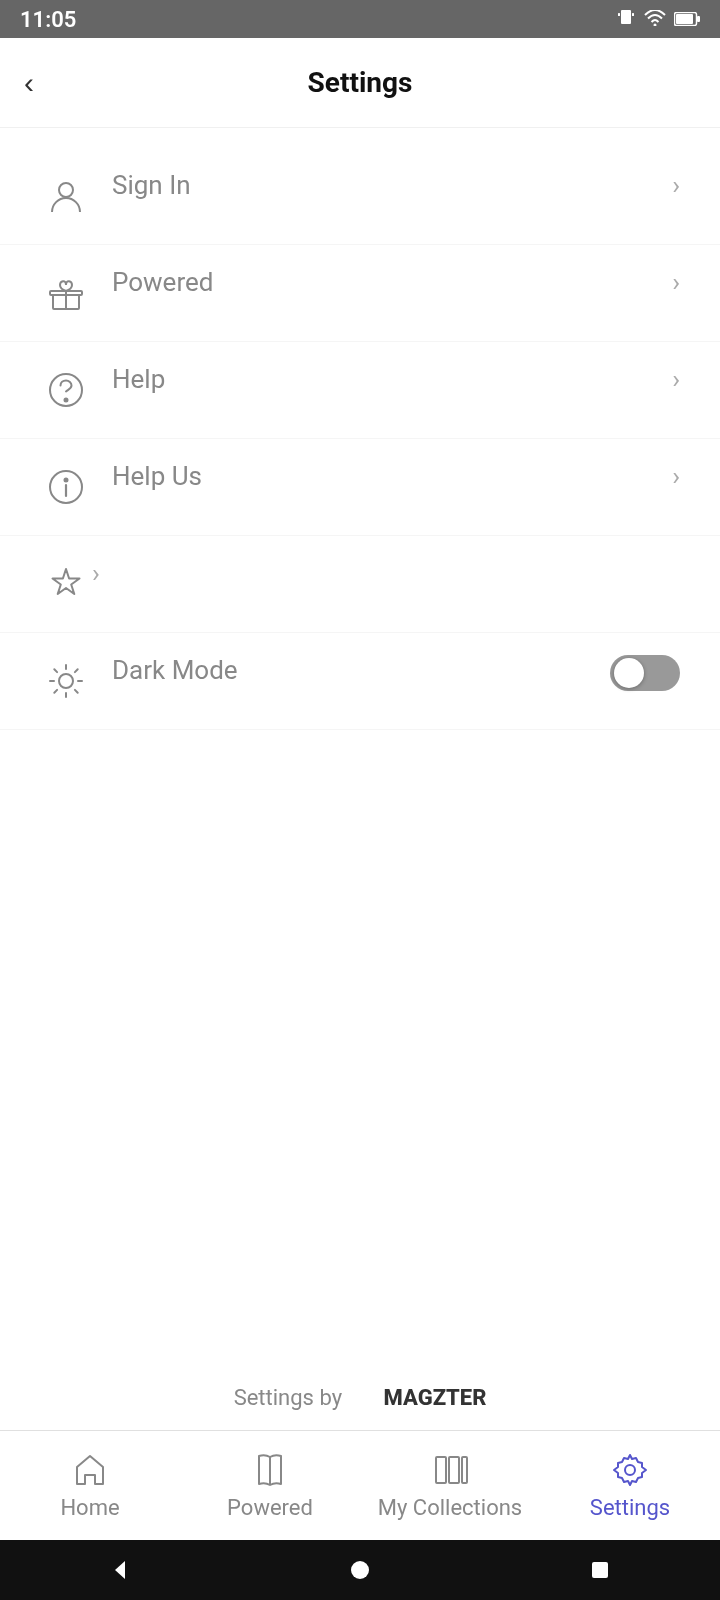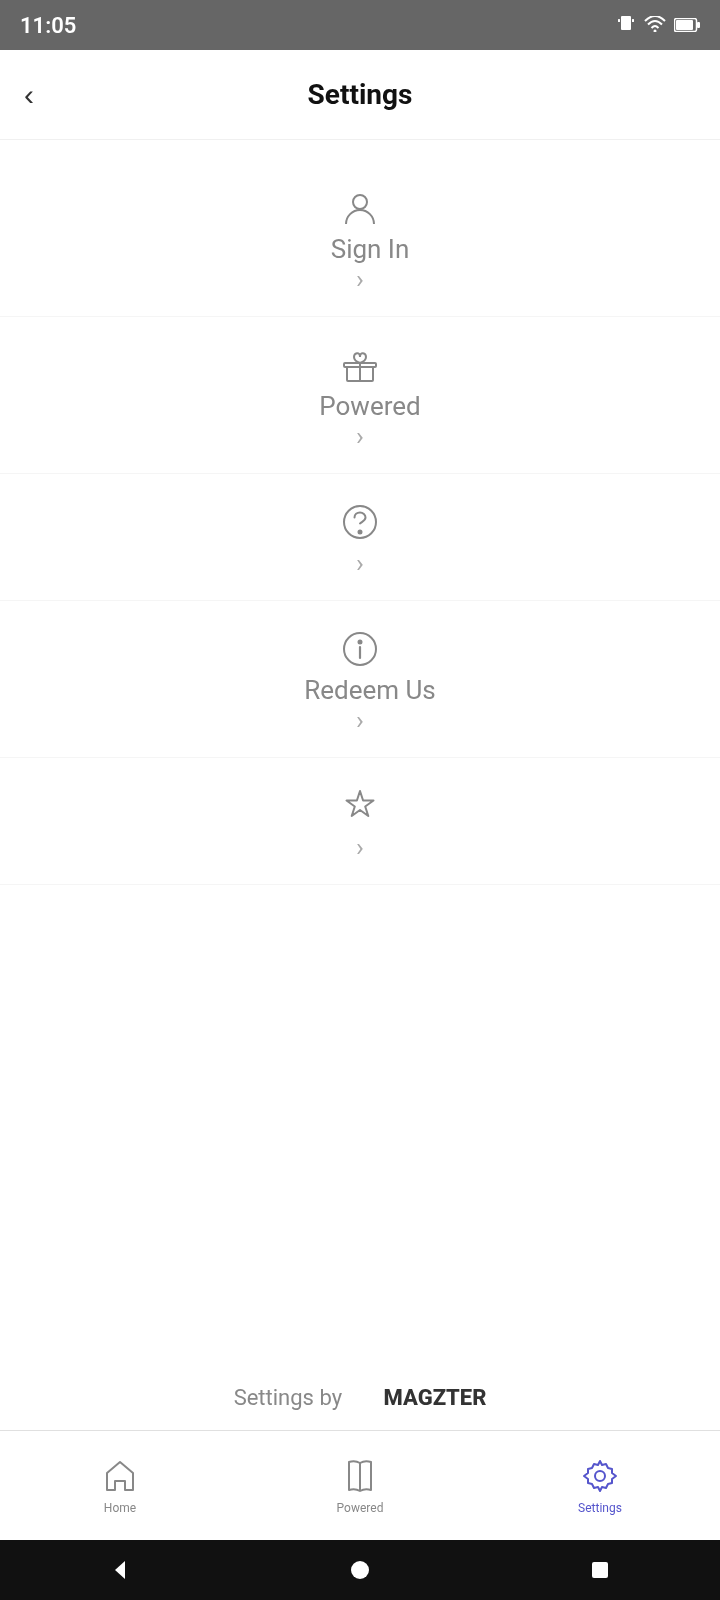--- a/index.html
+++ b/index.html
@@ -8,21 +8,21 @@
       height: 1600px;
       font-family: -apple-system, BlinkMacSystemFont, 'Segoe UI', Roboto, sans-serif;
       background: #fff;
       display: flex;
       flex-direction: column;
       overflow: hidden;
     }
 
     
     .status-bar {
-      height: 50px;
+      height: 38px;
       background: #666;
       display: flex;
       align-items: center;
       justify-content: space-between;
       padding: 0 20px;
       flex-shrink: 0;
     }
     .status-time {
       color: #fff;
       font-size: 22px;
@@ -67,25 +67,24 @@
     .main-content {
       flex: 1;
       display: flex;
       flex-direction: column;
       padding: 20px 0;
     }
 
     
     .menu-item {
       display: flex;
-      align-items: center;
+      align-items: flex-start;
       padding: 22px 40px;
       cursor: pointer;
       border-bottom: 1px solid #f5f5f5;
-      flex-direction: column;
     }
     .menu-icon-wrap {
       width: 52px;
       height: 52px;
       display: flex;
       align-items: center;
       justify-content: center;
       flex-shrink: 0;
     }
     .menu-icon-wrap svg {
@@ -165,21 +164,21 @@
       width: 38px;
       height: 38px;
       stroke: #888;
       fill: none;
       stroke-width: 2;
     }
     .nav-item.active svg {
       stroke: #5555cc;
     }
     .nav-label {
-      font-size: 12px;
+      font-size: 22px;
       color: #888;
     }
     .nav-item.active .nav-label {
       color: #5555cc;
     }
 
     
     .system-bar {
       height: 60px;
       background: #111;
@@ -263,44 +262,66 @@
   </div>
 
   <div class="menu-item">
     <div class="menu-icon-wrap">
       <svg viewBox="0 0 40 40" xmlns="http://www.w3.org/2000/svg">
         <circle cx="20" cy="20" r="16" stroke="#888" stroke-width="2" fill="none"></circle>
         <path d="M14.5 15.5c0-3 2.5-5 5.5-5s5.5 2.5 5.5 5c0 3-3 4-5.5 6" stroke="#888" stroke-width="2" fill="none" stroke-linecap="round"></path>
         <circle cx="20" cy="30" r="1.5" fill="#888"></circle>
       </svg>
     </div>
+    <span class="menu-label">Help</span>
     <span class="menu-chevron">›</span>
   </div>
 
   <div class="menu-item">
     <div class="menu-icon-wrap">
       <svg viewBox="0 0 40 40" xmlns="http://www.w3.org/2000/svg">
         <circle cx="20" cy="20" r="16" stroke="#888" stroke-width="2" fill="none"></circle>
         <circle cx="20" cy="13" r="1.5" fill="#888"></circle>
         <path d="M20 18v11" stroke="#888" stroke-width="2.2" stroke-linecap="round"></path>
       </svg>
     </div>
-    <span class="menu-label">Redeem Us</span>
+    <span class="menu-label">Help Us</span>
     <span class="menu-chevron">›</span>
   </div>
 
   <div class="menu-item">
     <div class="menu-icon-wrap">
       <svg viewBox="0 0 40 40" xmlns="http://www.w3.org/2000/svg">
         <path d="M20 5 L23.1 14.5 H33.5 L25.2 20.5 L28.3 30 L20 24 L11.7 30 L14.8 20.5 L6.5 14.5 H16.9 Z" stroke="#888" stroke-width="2" fill="none" stroke-linejoin="round"></path>
       </svg>
     </div>
     <span class="menu-chevron">›</span>
   </div>
 
+  <div class="menu-item">
+    <div class="menu-icon-wrap">
+      <svg viewBox="0 0 40 40" xmlns="http://www.w3.org/2000/svg">
+        <circle cx="20" cy="20" r="7" stroke="#888" stroke-width="2" fill="none"></circle>
+        <line x1="20" y1="4" x2="20" y2="8" stroke="#888" stroke-width="2" stroke-linecap="round"></line>
+        <line x1="20" y1="32" x2="20" y2="36" stroke="#888" stroke-width="2" stroke-linecap="round"></line>
+        <line x1="4" y1="20" x2="8" y2="20" stroke="#888" stroke-width="2" stroke-linecap="round"></line>
+        <line x1="32" y1="20" x2="36" y2="20" stroke="#888" stroke-width="2" stroke-linecap="round"></line>
+        <line x1="8.3" y1="8.3" x2="11.1" y2="11.1" stroke="#888" stroke-width="2" stroke-linecap="round"></line>
+        <line x1="28.9" y1="28.9" x2="31.7" y2="31.7" stroke="#888" stroke-width="2" stroke-linecap="round"></line>
+        <line x1="31.7" y1="8.3" x2="28.9" y2="11.1" stroke="#888" stroke-width="2" stroke-linecap="round"></line>
+        <line x1="11.1" y1="28.9" x2="8.3" y2="31.7" stroke="#888" stroke-width="2" stroke-linecap="round"></line>
+      </svg>
+    </div>
+    <span class="menu-label">Dark Mode</span>
+    <div class="menu-toggle-wrap">
+      <div class="toggle">
+        <div class="toggle-knob"></div>
+      </div>
+    </div>
+  </div>
 
 </div>
 
 <div class="powered-by">
   <span>Settings by</span>
   <strong>MAGZTER</strong>
 </div>
 
 <div class="bottom-nav">
   <div class="nav-item">
@@ -309,20 +330,28 @@
     </svg>
     <span class="nav-label">Home</span>
   </div>
   <div class="nav-item">
     <svg viewBox="0 0 38 38" xmlns="http://www.w3.org/2000/svg">
       <path d="M8 5C8 5 14 3 19 6C24 3 30 5 30 5V33C30 33 24 31 19 34C14 31 8 33 8 33V5Z" stroke="#888" stroke-width="2" fill="none" stroke-linejoin="round"></path>
       <path d="M19 6V34" stroke="#888" stroke-width="2"></path>
     </svg>
     <span class="nav-label">Powered</span>
   </div>
+  <div class="nav-item">
+    <svg viewBox="0 0 38 38" xmlns="http://www.w3.org/2000/svg">
+      <rect x="5" y="6" width="10" height="26" rx="1" stroke="#888" stroke-width="2" fill="none"></rect>
+      <rect x="18" y="6" width="10" height="26" rx="1" stroke="#888" stroke-width="2" fill="none"></rect>
+      <rect x="31" y="6" width="5" height="26" rx="1" stroke="#888" stroke-width="2" fill="none"></rect>
+    </svg>
+    <span class="nav-label">My Collections</span>
+  </div>
   <div class="nav-item active">
     <svg viewBox="0 0 38 38" xmlns="http://www.w3.org/2000/svg" stroke="#5555cc">
       <circle cx="19" cy="19" r="5" stroke="#5555cc" stroke-width="2" fill="none"></circle>
       <path d="M19 4 L21 8 L25 7 L27 11 L31 12 L31 16 L35 19 L31 22 L31 26 L27 27 L25 31 L21 30 L19 34 L17 30 L13 31 L11 27 L7 26 L7 22 L3 19 L7 16 L7 12 L11 11 L13 7 L17 8 Z" stroke="#5555cc" stroke-width="2" fill="none" stroke-linejoin="round"></path>
     </svg>
     <span class="nav-label">Settings</span>
   </div>
 </div>
 
 <div class="system-bar">

